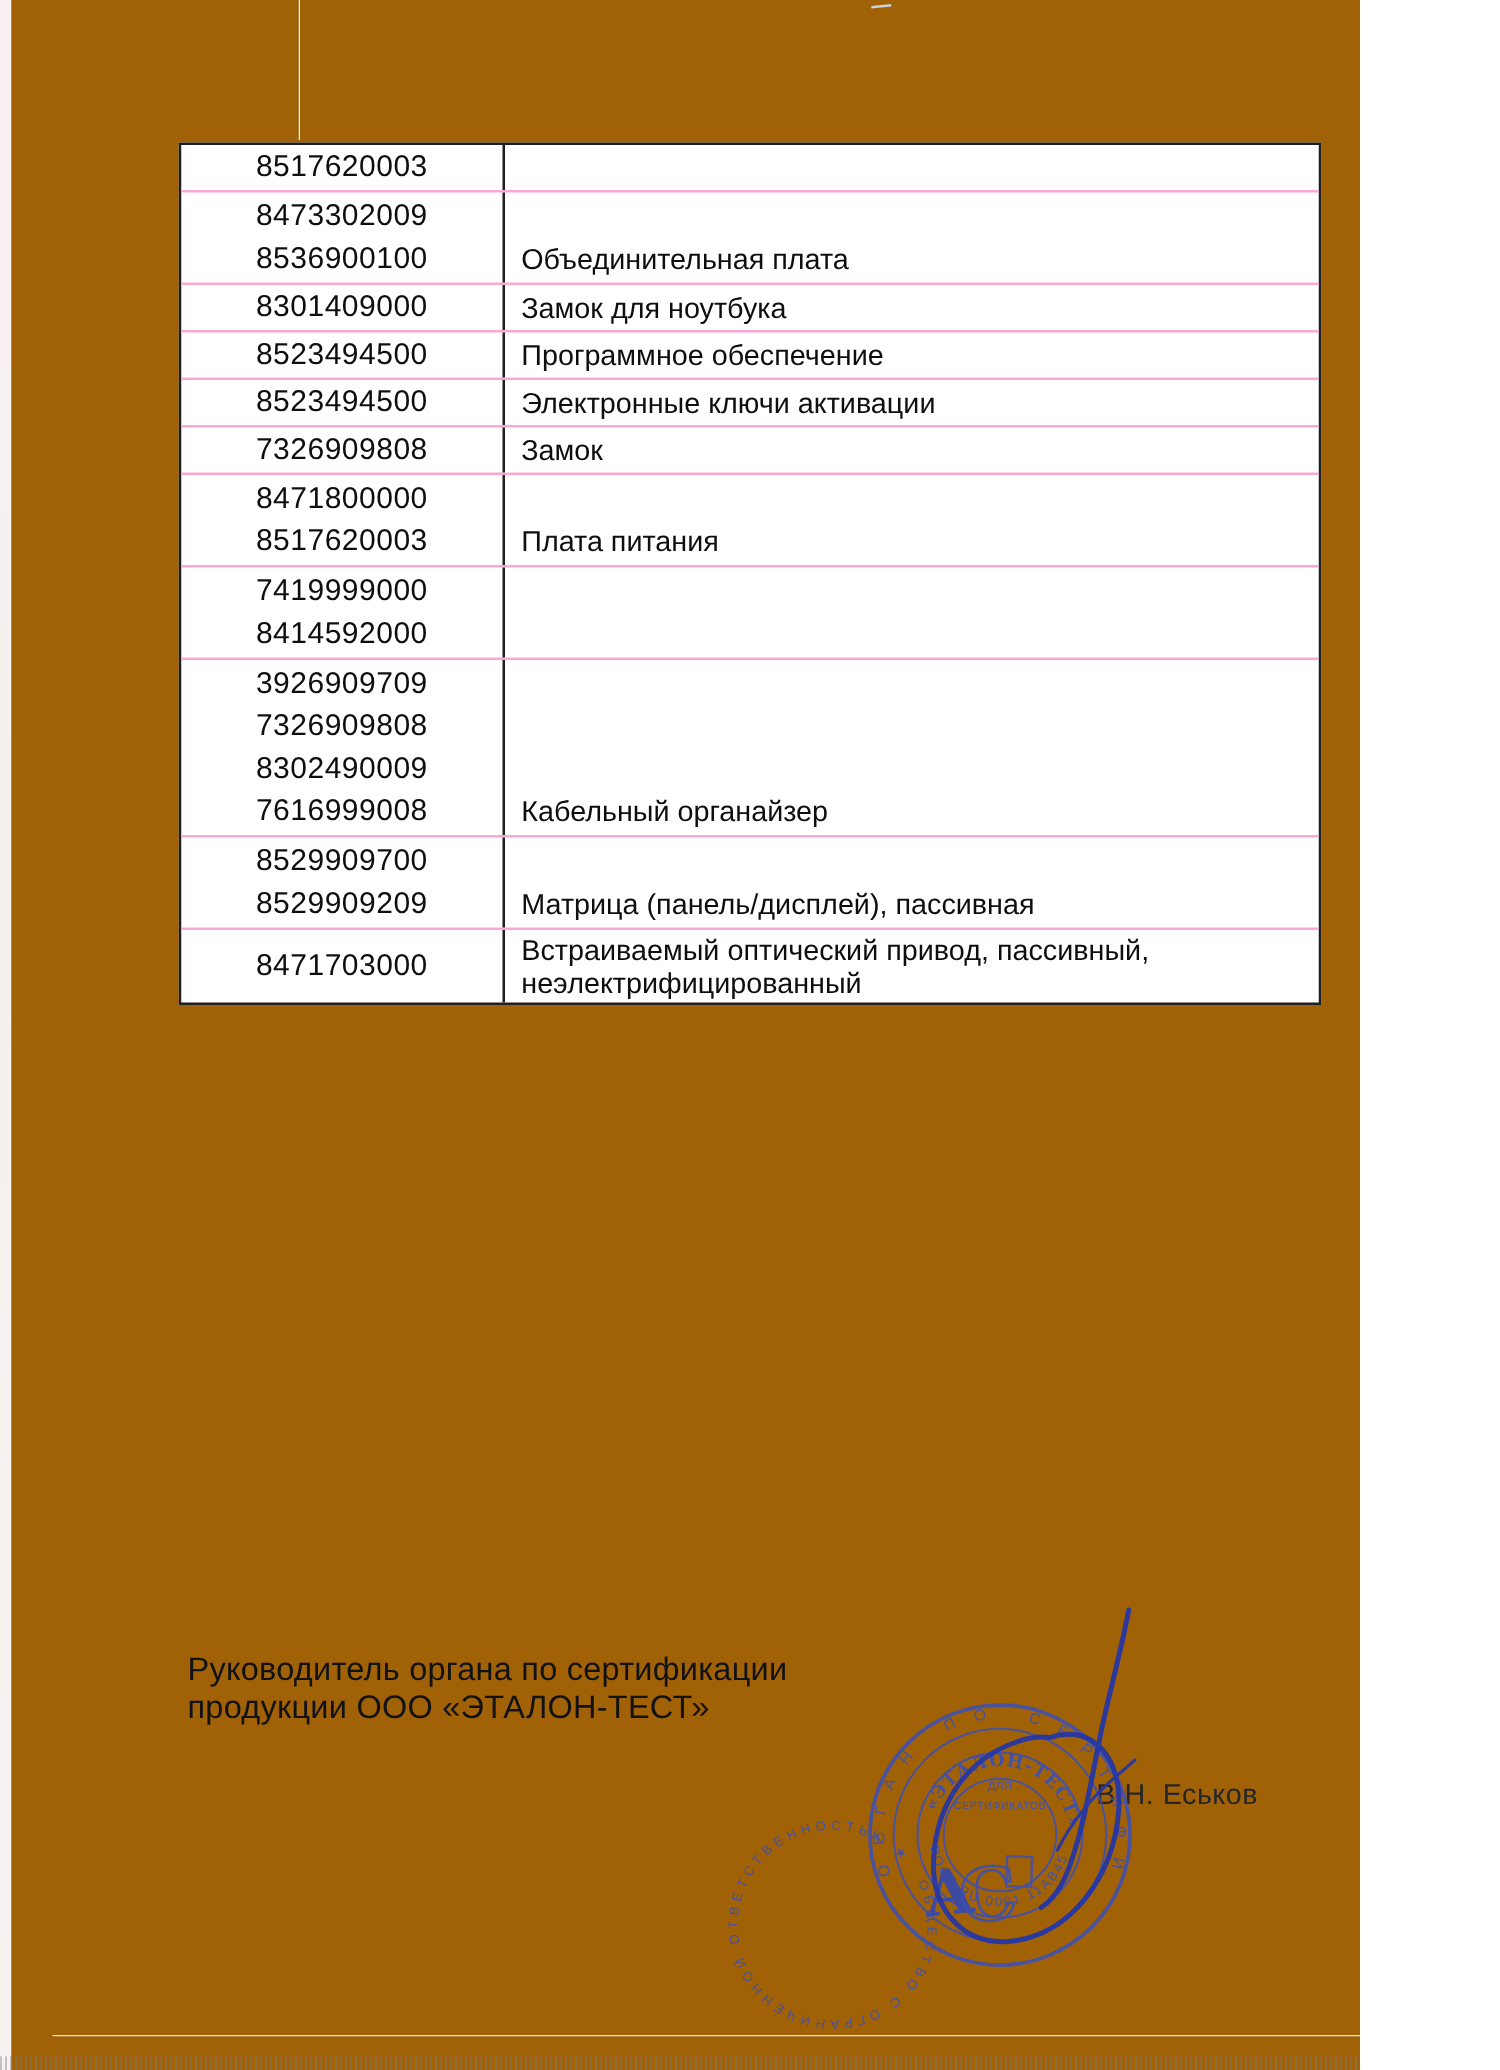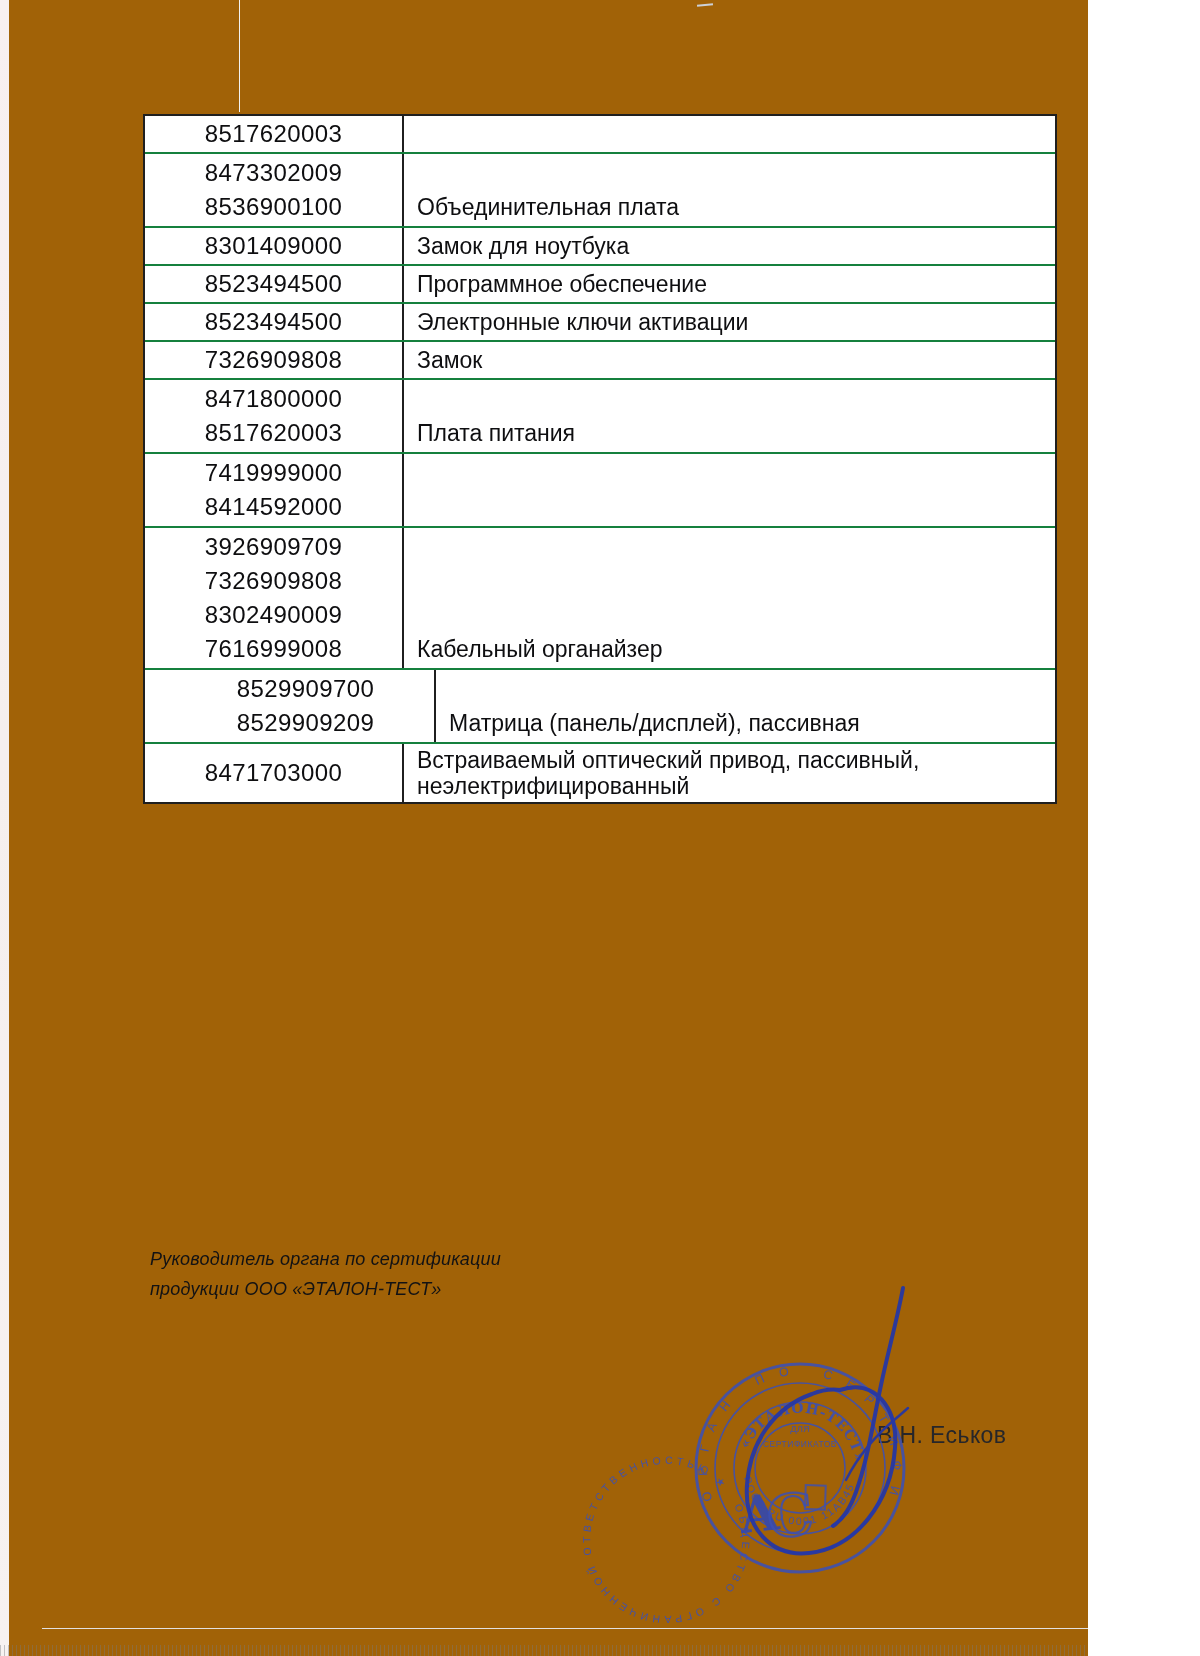--- a/index.html
+++ b/index.html
@@ -16,39 +16,39 @@
   .bottom-line{position:absolute;left:42px;right:0;top:1628px;height:1px;background:#e3e1e1;}
   .bottom-band{position:absolute;left:0;right:0;bottom:0;height:11px;
     background:repeating-linear-gradient(90deg,
       rgba(120,122,128,.42) 0px, rgba(120,122,128,.42) 1.5px,
       rgba(255,255,255,0) 1.5px, rgba(255,255,255,0) 4px);}
   
   .doc-table{
     position:absolute; left:143px; top:114px; width:914px;
     border:2px solid #1f1f1f; box-sizing:border-box; background:#fff;
   }
-  .trow{display:grid; grid-template-columns:259px 1fr; border-top:2px solid #15803d;}
+  .trow{display:grid; grid-template-columns:259px 1fr; border-top:2px solid #f9a8d4;}
   .trow:first-child{border-top:none;}
   .cell{box-sizing:border-box;}
   .codes{
     border-right:2px solid #1f1f1f;
     display:flex; flex-direction:column; justify-content:center; align-items:center;
     padding:1px 0;
   }
   .code-line{height:34px; line-height:34px; font-size:24px; color:#0e0e10; letter-spacing:.4px; white-space:nowrap;}
   .desc{
     display:flex; flex-direction:column; justify-content:center;
     padding:3px 14px 3px 13px;
     font-size:23px; line-height:26px; color:#0e0e10;
   }
   .desc.bottom{justify-content:flex-end; padding-bottom:6px;}
   
   .footer-role{
-    position:absolute; left:150px; top:1244px;
-    font-size:18px; line-height:30px; color:#121214; letter-spacing:.2px;font-style:italic;
+    position:absolute; left:150px; top:1320px;
+    font-size:26px; line-height:30px; color:#121214; letter-spacing:.2px;
   }
   .signer-name{
     position:absolute; left:877px; top:1422px;
     font-size:23px; color:#26262a; letter-spacing:.4px;
   }
   .stamp-layer{position:absolute; left:0; top:0; width:1200px; height:1656px; pointer-events:none;}
 </style>
 </head>
 <body>
 
@@ -123,21 +123,21 @@
   <div class="trow" style="min-height: 140px;">
     <div class="cell codes">
           <div class="code-line">3926909709</div>
           <div class="code-line">7326909808</div>
           <div class="code-line">8302490009</div>
           <div class="code-line">7616999008</div>
         </div>
     <div class="cell desc bottom">Кабельный органайзер</div>
   </div>
 
-  <div class="trow" style="min-height: 72px; padding-left: 32px;">
+  <div class="trow" style="min-height: 72px;">
     <div class="cell codes">
           <div class="code-line">8529909700</div>
           <div class="code-line">8529909209</div>
         </div>
     <div class="cell desc bottom">Матрица (панель/дисплей), пассивная</div>
   </div>
 
   <div class="trow" style="min-height: 34px;">
     <div class="cell codes">
           <div class="code-line">8471703000</div>

